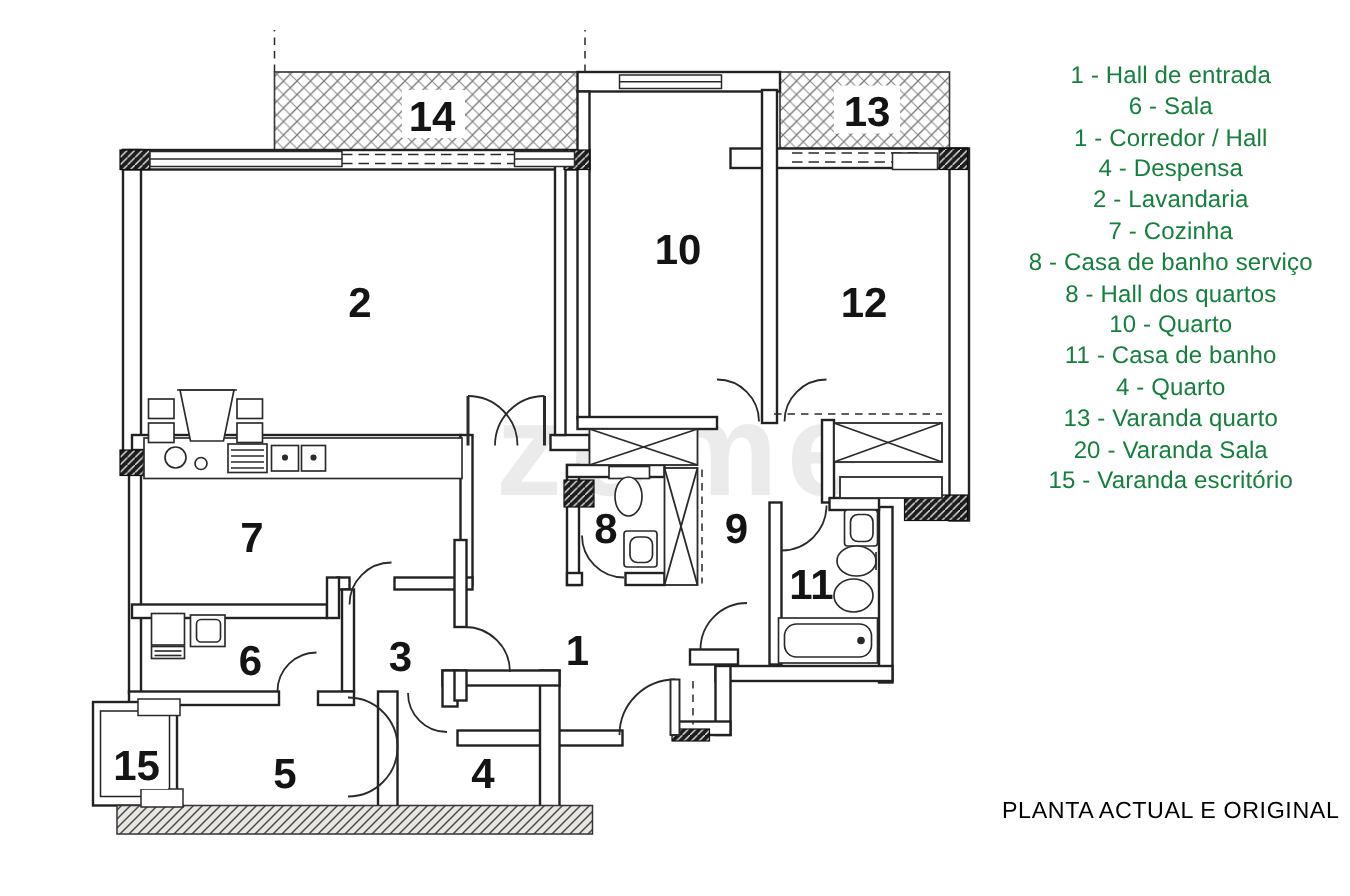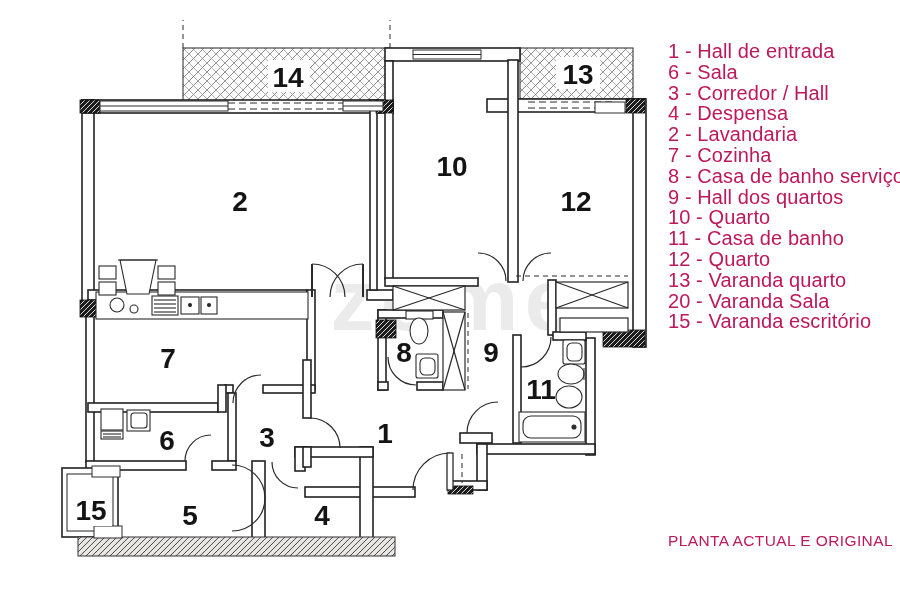--- a/index.html
+++ b/index.html
@@ -9,26 +9,26 @@
   }
   .plan-wrap{position:absolute;left:0;top:0;width:660px;height:597px;}
   svg text.roomnum{
     font-family:"Liberation Sans", sans-serif;font-weight:bold;font-size:28px;fill:#141414;
   }
   svg text.watermark{
     font-family:"Liberation Sans", sans-serif;font-weight:bold;font-size:88px;fill:#8a8a8a;
     opacity:0.16;letter-spacing:6px;
   }
   .legend{
-    position:absolute;left:668px;top:41px;width:225px;color:#be185d;
-    font-size:20px;line-height:20.8px;letter-spacing:0.1px;
+    position:absolute;left:668px;top:41px;width:225px;color:#15803d;
+    font-size:16px;line-height:20.8px;letter-spacing:0.1px;text-align:center;
   }
   .legend-item{white-space:nowrap;}
   .footer-title{
-    position:absolute;left:668px;top:532px;color:#be185d;font-size:15.5px;
+    position:absolute;left:668px;top:532px;color:#000000;font-size:15.5px;
     letter-spacing:0.4px;white-space:nowrap;
   }
 </style>
 </head>
 <body>
 
 <div class="canvas">
 
   <div class="plan-wrap">
   <svg width="660" height="597" viewBox="0 0 660 597" xmlns="http://www.w3.org/2000/svg">
@@ -255,29 +255,29 @@
       <text class="roomnum" x="578" y="84" text-anchor="middle">13</text>
       <text class="roomnum" x="288" y="87" text-anchor="middle">14</text>
       <text class="roomnum" x="91" y="520" text-anchor="middle">15</text>
     </g>
   </svg>
   </div>
 
   <div class="legend">
     <div class="legend-item">1 - Hall de entrada</div>
     <div class="legend-item">6 - Sala</div>
-    <div class="legend-item">3 - Corredor / Hall</div>
+    <div class="legend-item">1 - Corredor / Hall</div>
     <div class="legend-item">4 - Despensa</div>
     <div class="legend-item">2 - Lavandaria</div>
     <div class="legend-item">7 - Cozinha</div>
     <div class="legend-item">8 - Casa de banho serviço</div>
-    <div class="legend-item">9 - Hall dos quartos</div>
+    <div class="legend-item">8 - Hall dos quartos</div>
     <div class="legend-item">10 - Quarto</div>
     <div class="legend-item">11 - Casa de banho</div>
-    <div class="legend-item">12 - Quarto</div>
+    <div class="legend-item">4 - Quarto</div>
     <div class="legend-item">13 - Varanda quarto</div>
     <div class="legend-item">20 - Varanda Sala</div>
     <div class="legend-item">15 - Varanda escritório</div>
   </div>
 
   <div class="footer-title">PLANTA ACTUAL E ORIGINAL</div>
 
 </div>
 
 </body></html>

